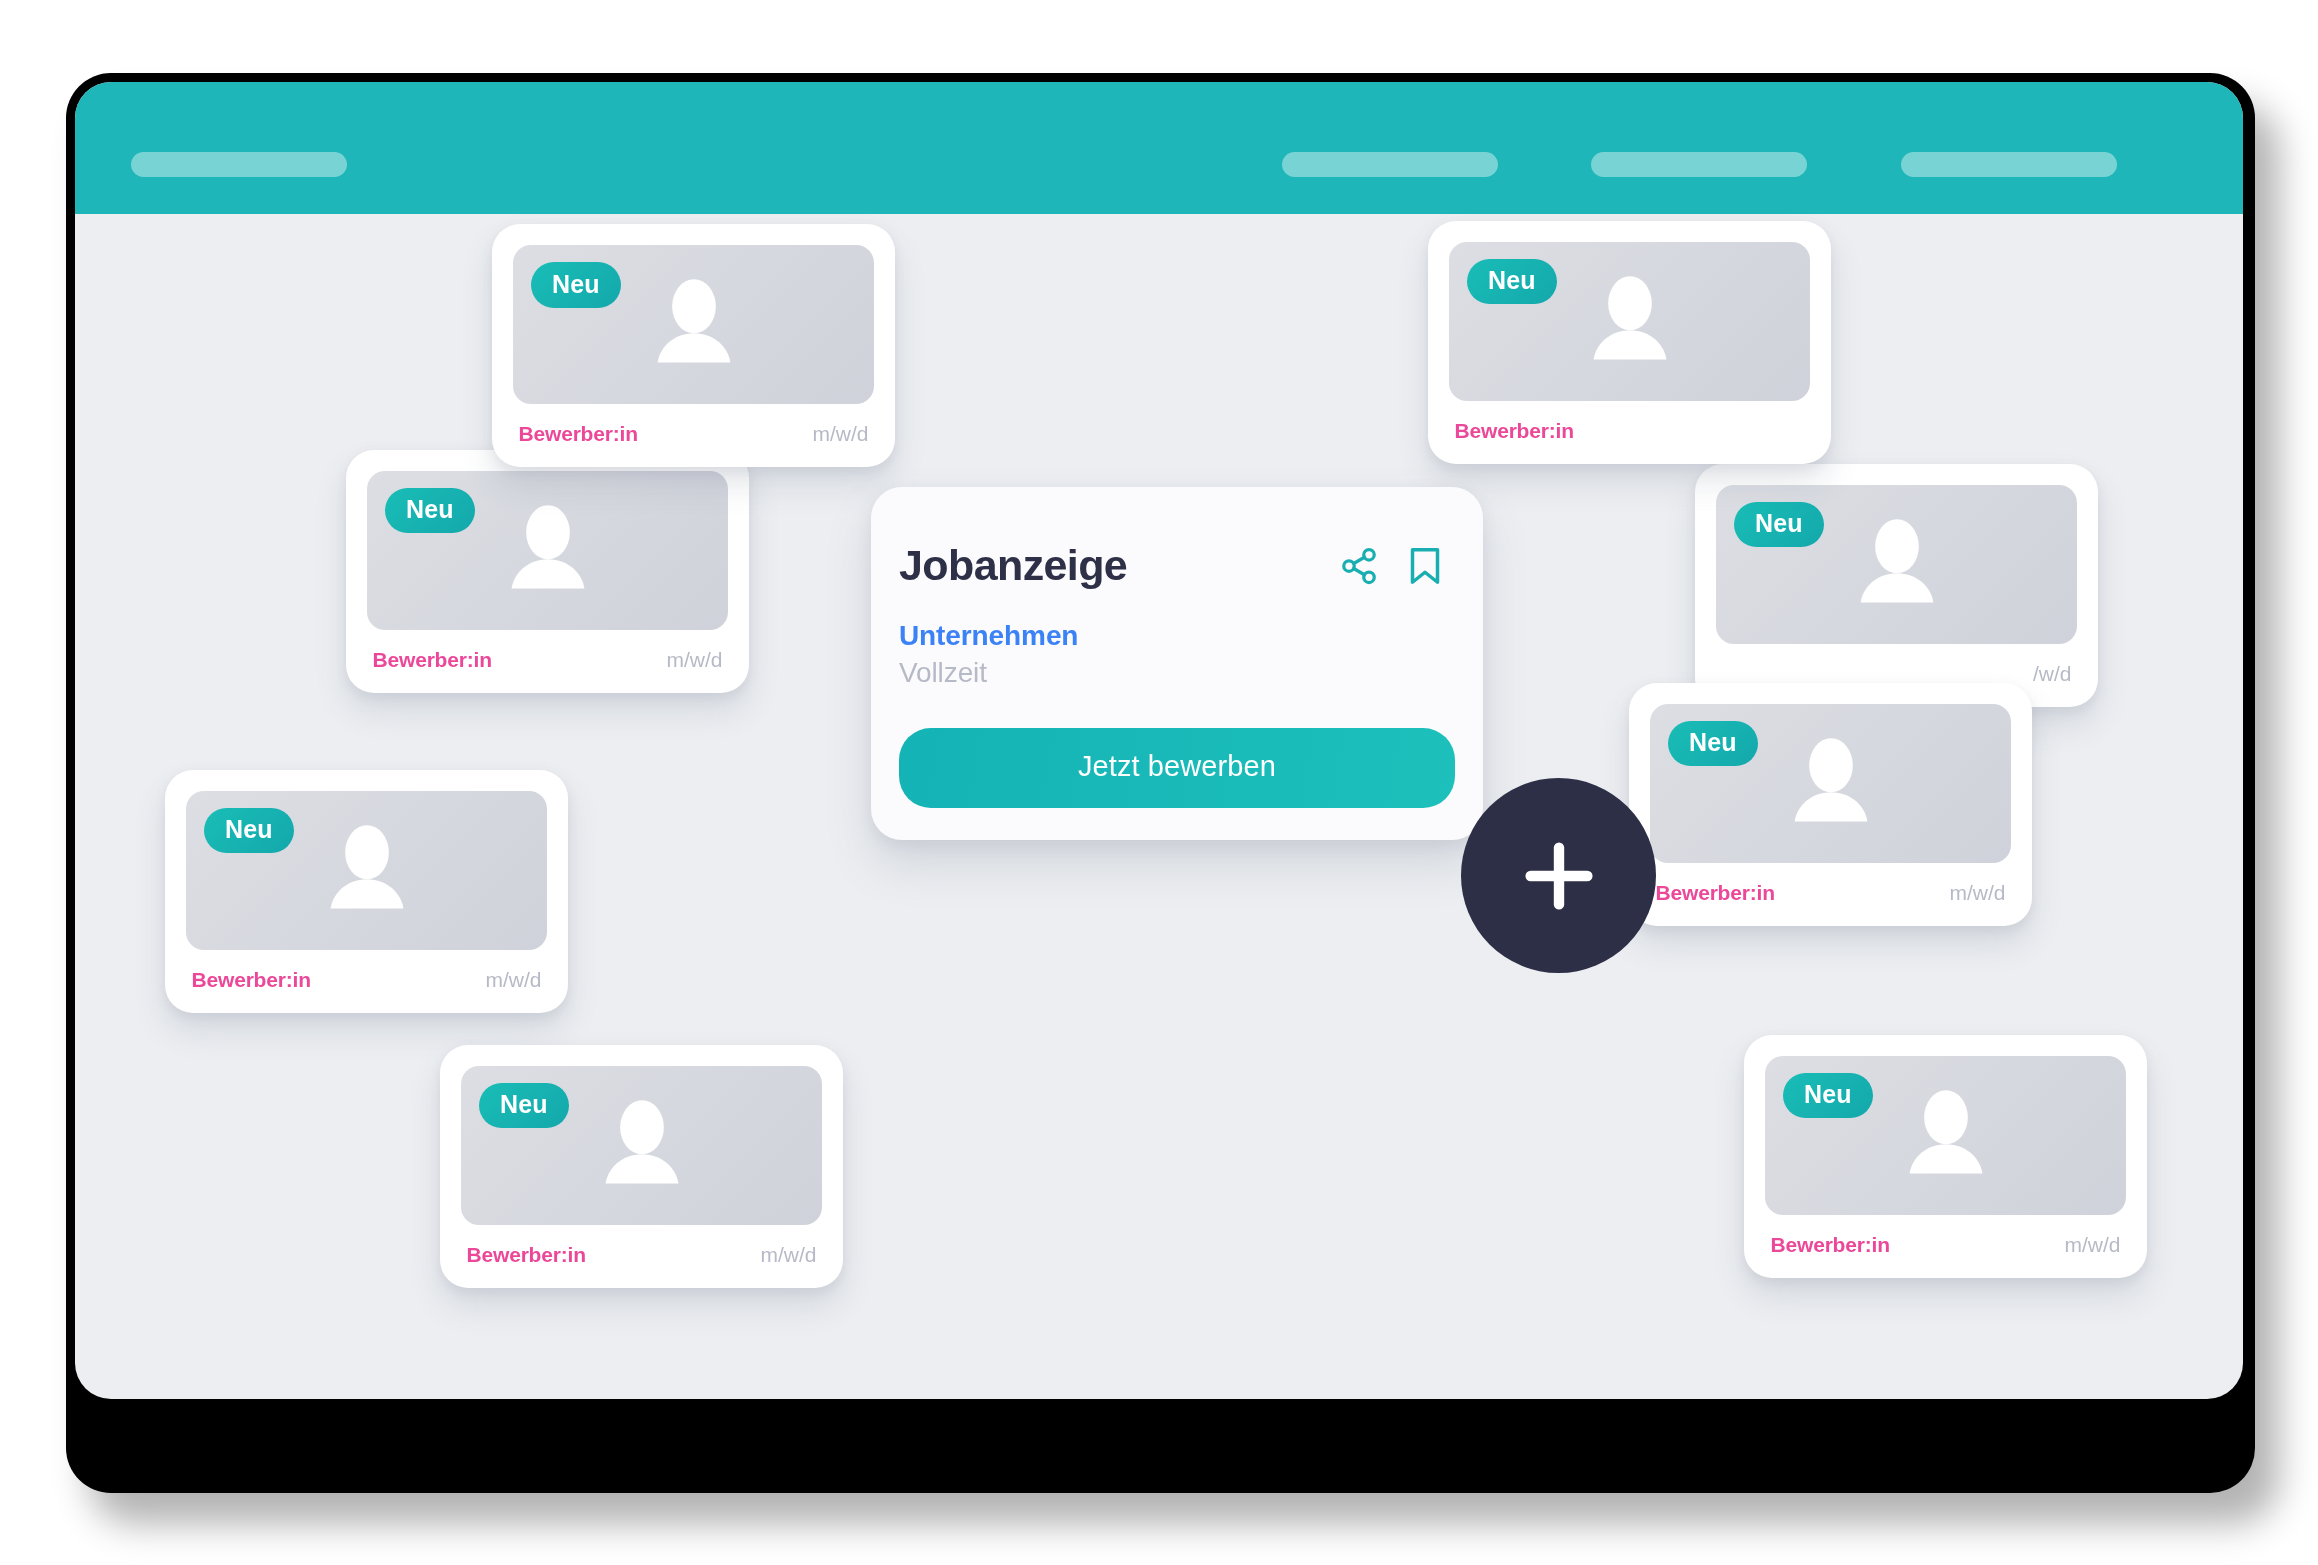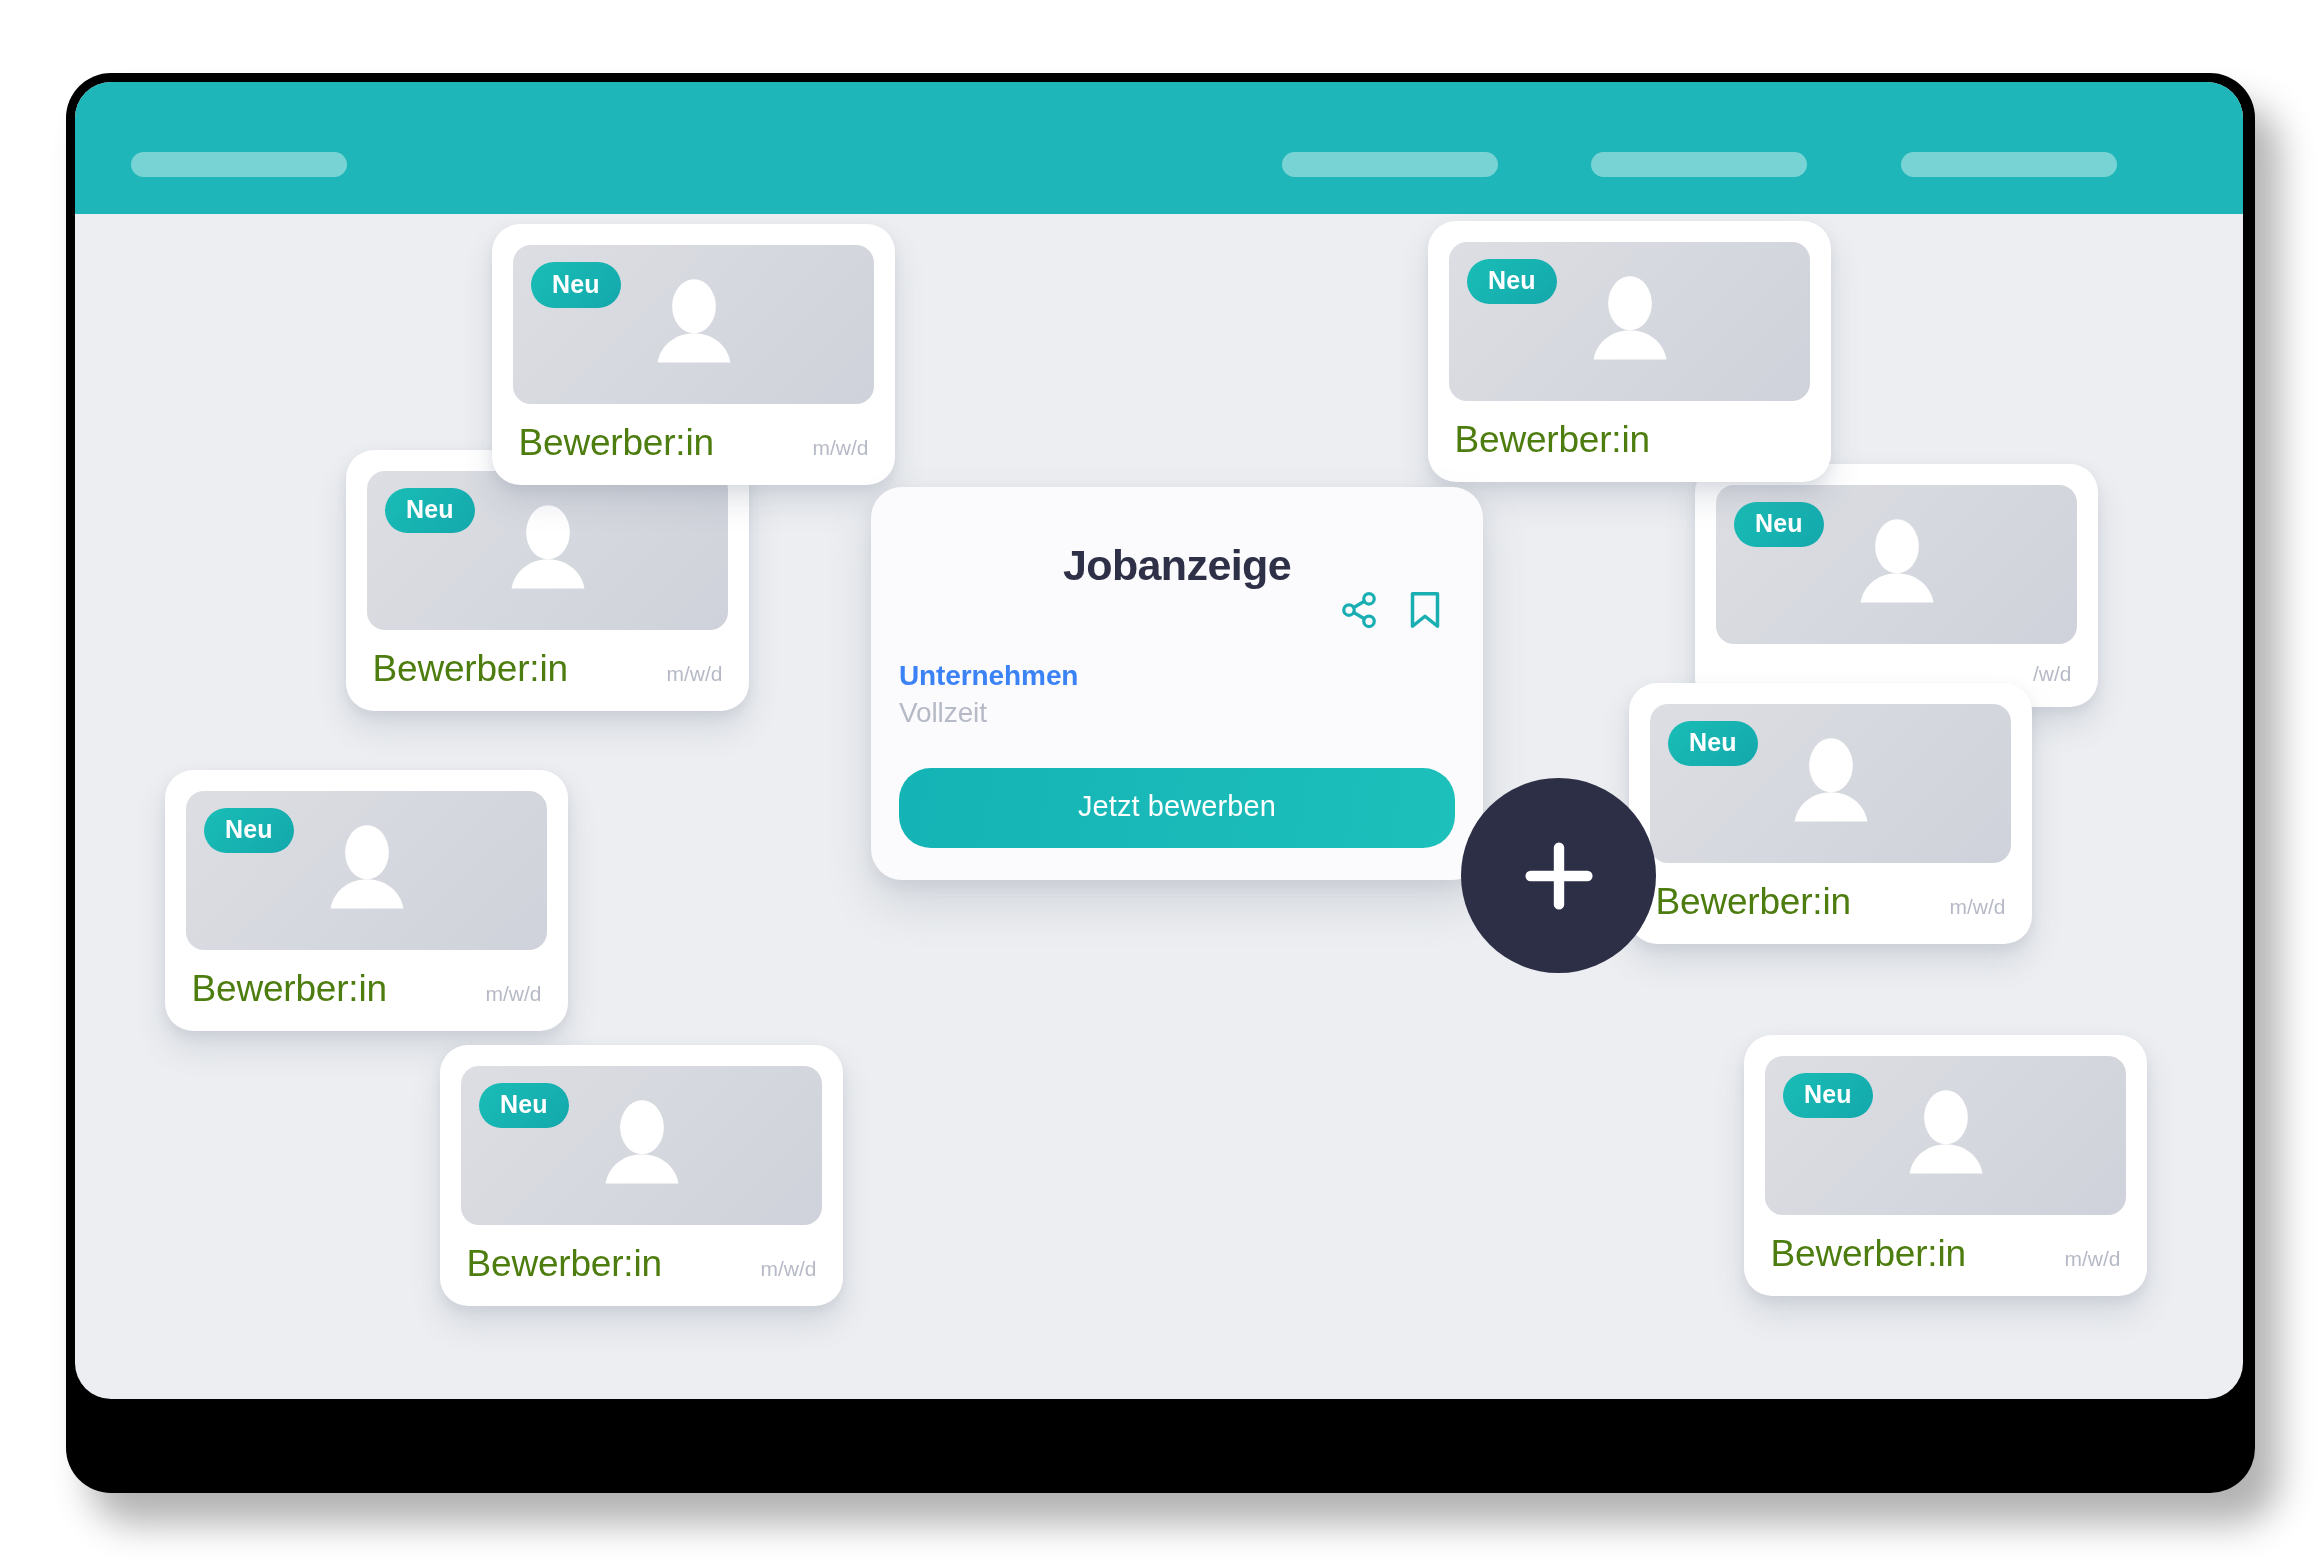--- a/index.html
+++ b/index.html
@@ -112,23 +112,23 @@
     width: 104px;
     height: 104px;
   }
   .applicant-meta {
     display: flex;
     align-items: baseline;
     margin-top: 18px;
     padding: 0 5.6px;
   }
   .applicant-name {
-    font-size: 37px;
-    font-weight: normal;
-    color: #4d7c0f;
+    font-size: 21px;
+    font-weight: bold;
+    color: #ec4899;
     letter-spacing: -0.2px;
   }
   .applicant-mwd {
     font-size: 21px;
     color: #b6bac6;
     margin-left: auto;
     padding-left: 19.5px;
   }
 
   
@@ -170,21 +170,20 @@
     left: 50%;
     top: 50%;
     transform: translate(-50%, -50%);
     width: 145px;
     height: 111px;
   }
   .job-title-row {
     display: flex;
     align-items: center;
     margin-top: 28px;
-    flex-direction: column;
   }
   .job-title {
     font-size: 43px;
     font-weight: bold;
     color: #2e3047;
     letter-spacing: -0.6px;
   }
   .job-actions {
     margin-left: auto;
     display: flex;

